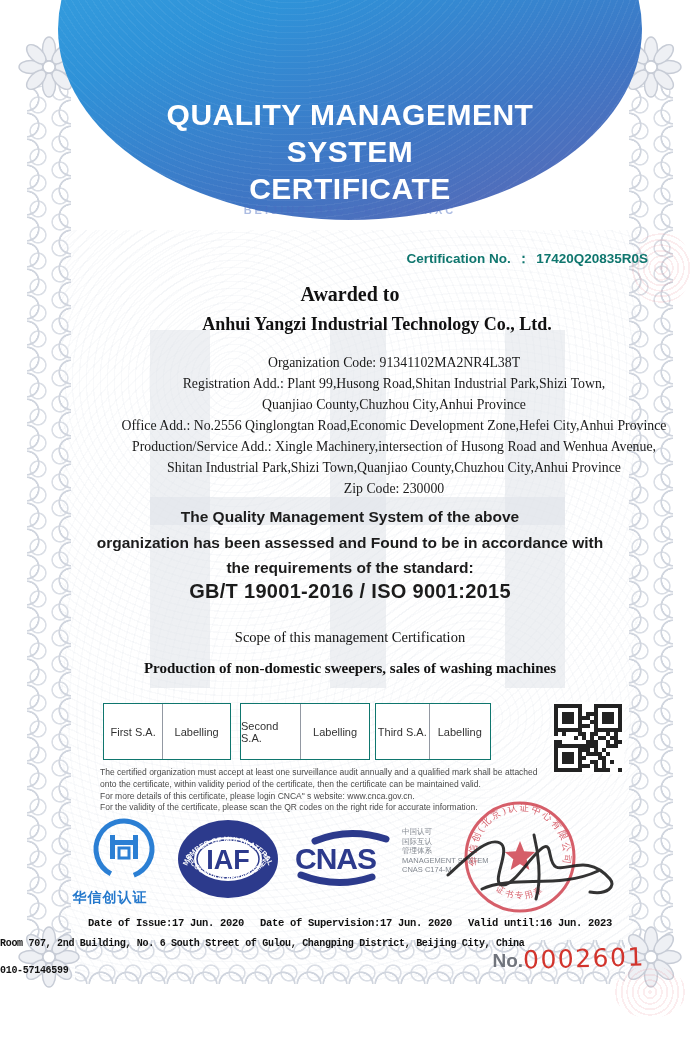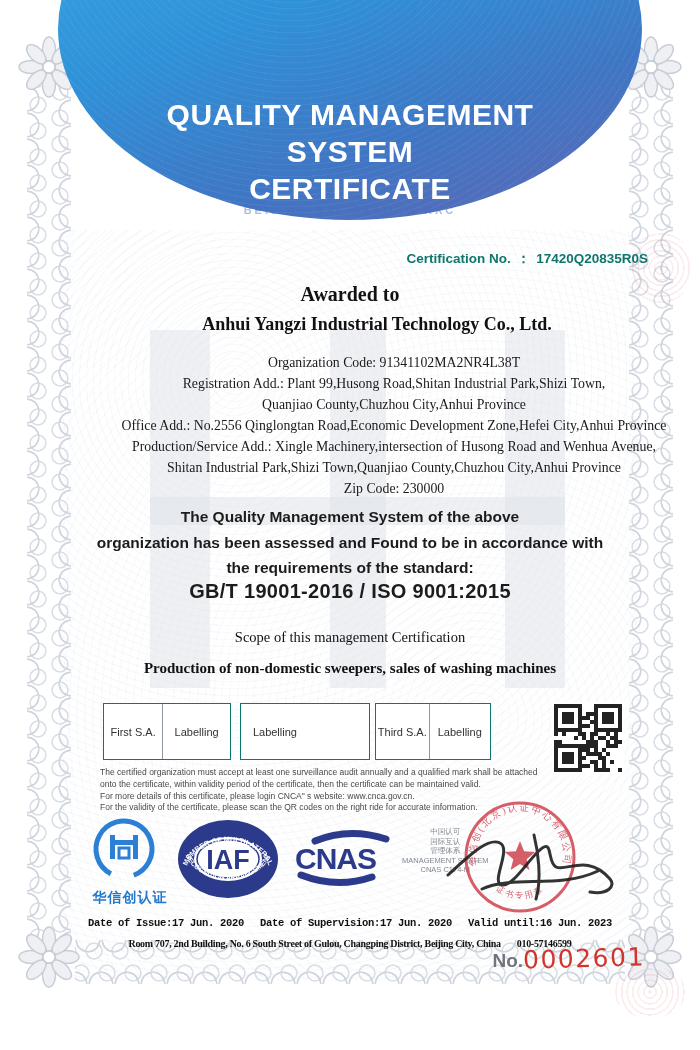--- a/index.html
+++ b/index.html
@@ -94,35 +94,35 @@
 
   
   .qr{top:702px;left:552px;width:72px;height:72px;background:#fff;}
 
   
   .fine-print{top:767px;left:100px;width:470px;
     font-family:"Liberation Sans",sans-serif;font-size:8.5px;line-height:11.8px;color:#4a4a4a;}
 
   
   .hxc-logo{top:815px;left:86px;}
-  .hxc-caption{top:889px;left:80px;width:100px;text-align:center;z-index:6;
+  .hxc-caption{top:889px;left:60px;width:100px;text-align:center;z-index:6;
     font-family:"Liberation Sans",sans-serif;font-weight:bold;font-size:14px;letter-spacing:1px;color:#2478cc;}
   .iaf-logo{top:818px;left:176px;}
   .cnas-logo{top:826px;left:293px;}
   .cnas-caption{top:827px;left:402px;font-family:"Liberation Sans",sans-serif;
-    font-size:7.5px;line-height:9.6px;color:#82878f;text-align:center;}
+    font-size:7.5px;line-height:9.6px;color:#82878f;}
   .stamp{top:795px;left:438px;z-index:6;}
 
   
   .footer-dates{top:917px;left:0;width:700px;display:flex;justify-content:center;gap:16px;
     font-family:"Liberation Mono","DejaVu Sans Mono",monospace;font-weight:bold;font-size:10.5px;
     letter-spacing:-.3px;color:#111;z-index:6;}
   .footer-address{top:938px;left:0;width:700px;display:flex;justify-content:center;gap:16px;
-    font-family:Liberation Serif, serif;font-weight:bold;font-size:10px;
-    letter-spacing:-.3px;color:#111;z-index:6;}
+    font-family:Liberation Mono, monospace;font-weight:bold;font-size:10px;
+    letter-spacing:-.3px;color:#111;z-index:6;flex-direction:column;}
   .serial{top:944px;right:55px;display:flex;align-items:baseline;z-index:7;}
   .serial-label{font-family:"Liberation Sans",sans-serif;font-weight:bold;font-size:19px;color:#70747c;}
   .serial-number{font-family:"DejaVu Sans",sans-serif;font-size:25px;color:#d2342c;
     letter-spacing:1.5px;transform:rotate(-1.5deg);}
 </style>
 </head>
 <body>
 
 <div class="page">
 
@@ -200,20 +200,21 @@
 
   <div class="abs scope-heading">Scope of this management Certification</div>
   <div class="abs scope-text">Production of non-domestic sweepers, sales of washing machines</div>
 
   <div class="abs audit-table">
     <div class="audit-group g0">
       <div class="audit-cell stage">First S.A.</div>
       <div class="audit-cell mark">Labelling</div>
     </div>
     <div class="audit-group g1">
+      <div class="audit-cell stage">Second S.A.</div>
       <div class="audit-cell mark">Labelling</div>
     </div>
     <div class="audit-group g2">
       <div class="audit-cell stage">Third S.A.</div>
       <div class="audit-cell mark">Labelling</div>
     </div>
   </div>
 
   <svg class="abs qr" id="qr-svg" viewBox="0 0 72 72">
       <rect x="34" y="10" width="4" height="4" fill="#222"></rect>

